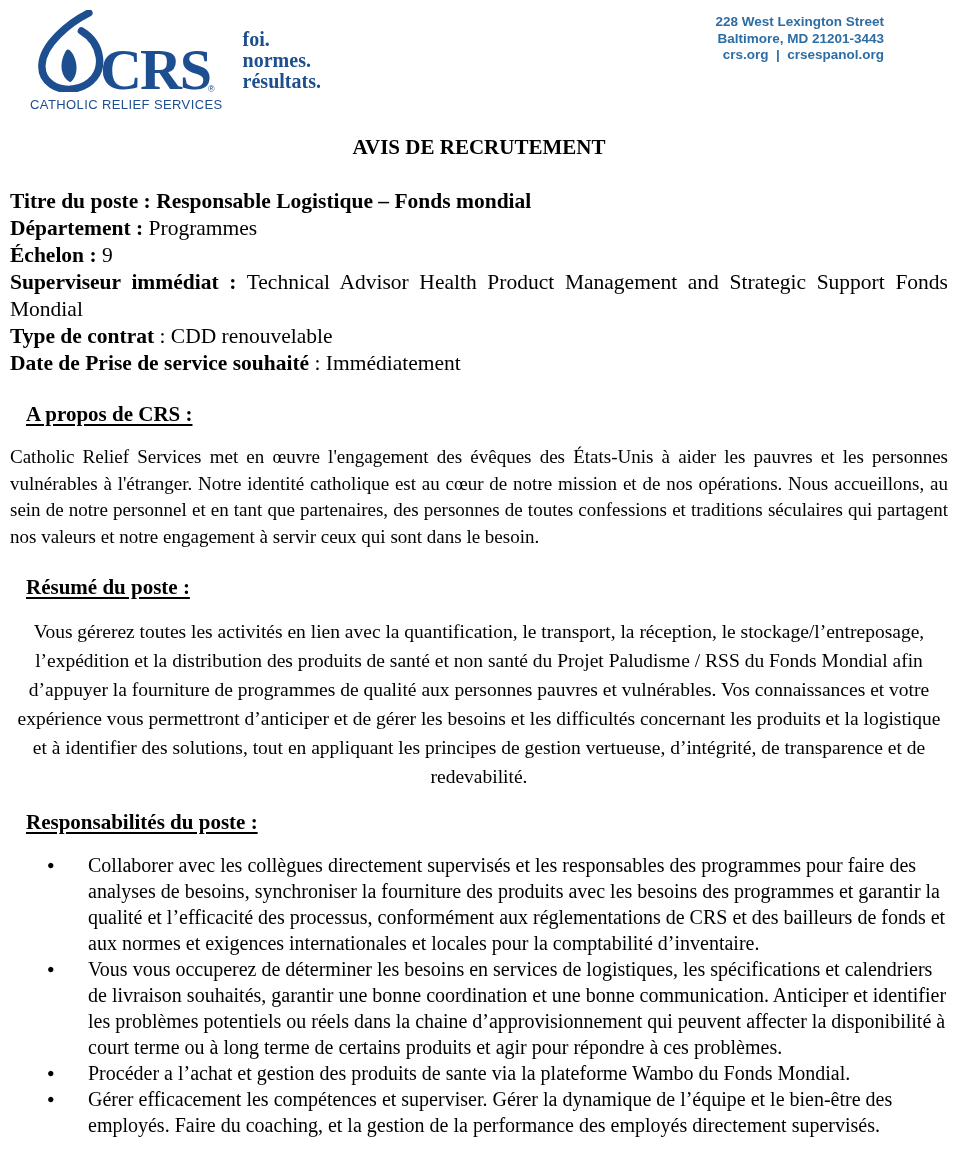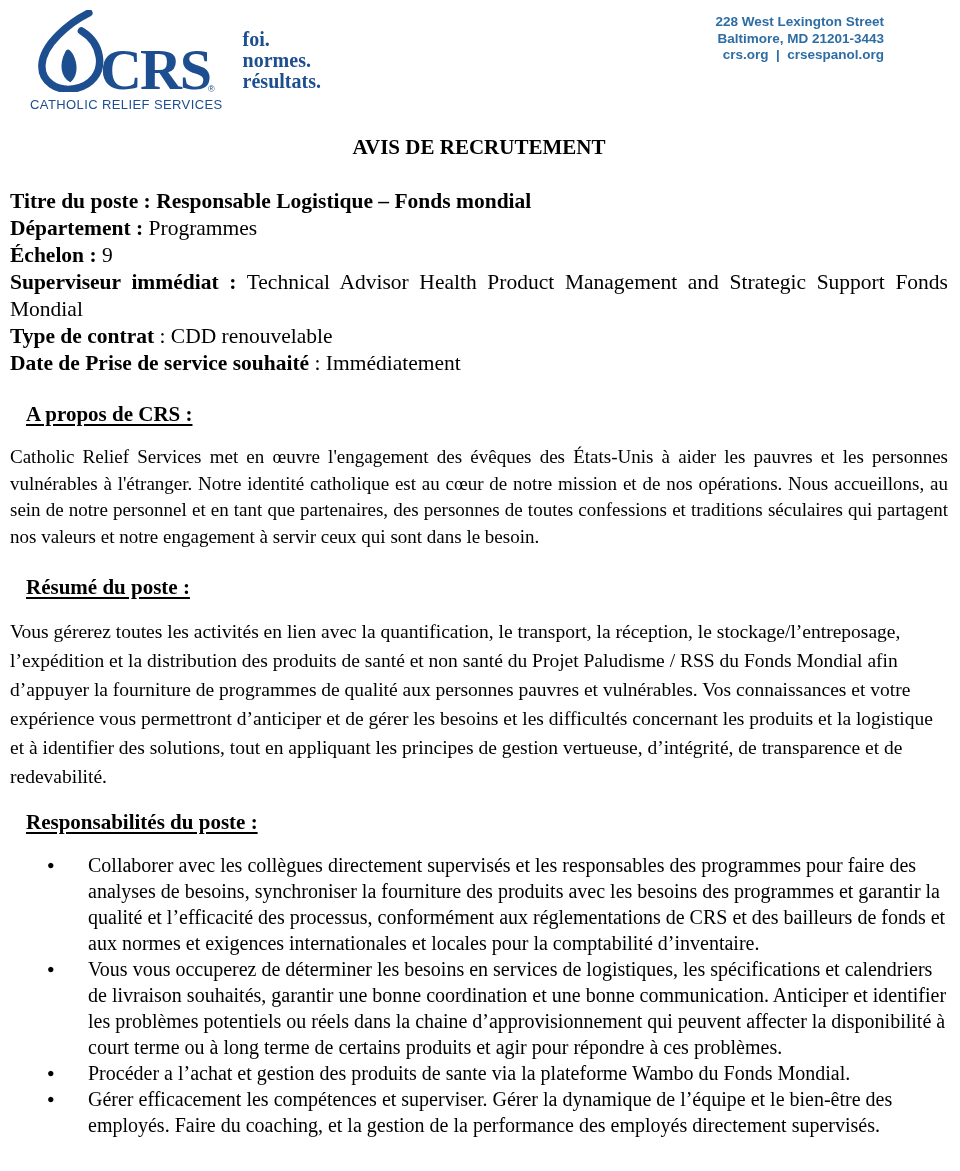--- a/index.html
+++ b/index.html
@@ -84,21 +84,21 @@
     font-size: 21px;
     font-weight: 700;
     margin: 16px;
     line-height: 27px;
     text-decoration: underline;
     text-decoration-thickness: 1.5px;
     text-underline-offset: 3px;
   }
   .para { margin: 2px 0 0 0; }
   .para.about { font-size: 19px; line-height: 26.5px; text-align: justify; }
-  .para.summary { font-size: 19.5px; line-height: 29px; text-align: left; }
+  .para.summary { font-size: 19.5px; line-height: 29px; text-align: center; }
 
   .bullets {
     list-style: none;
     margin: 1px 0 0 0;
     padding: 0;
     font-size: 20px;
     line-height: 26px;
   }
   .bullets li { position: relative; padding-left: 78px; }
   .bullet-dot {

